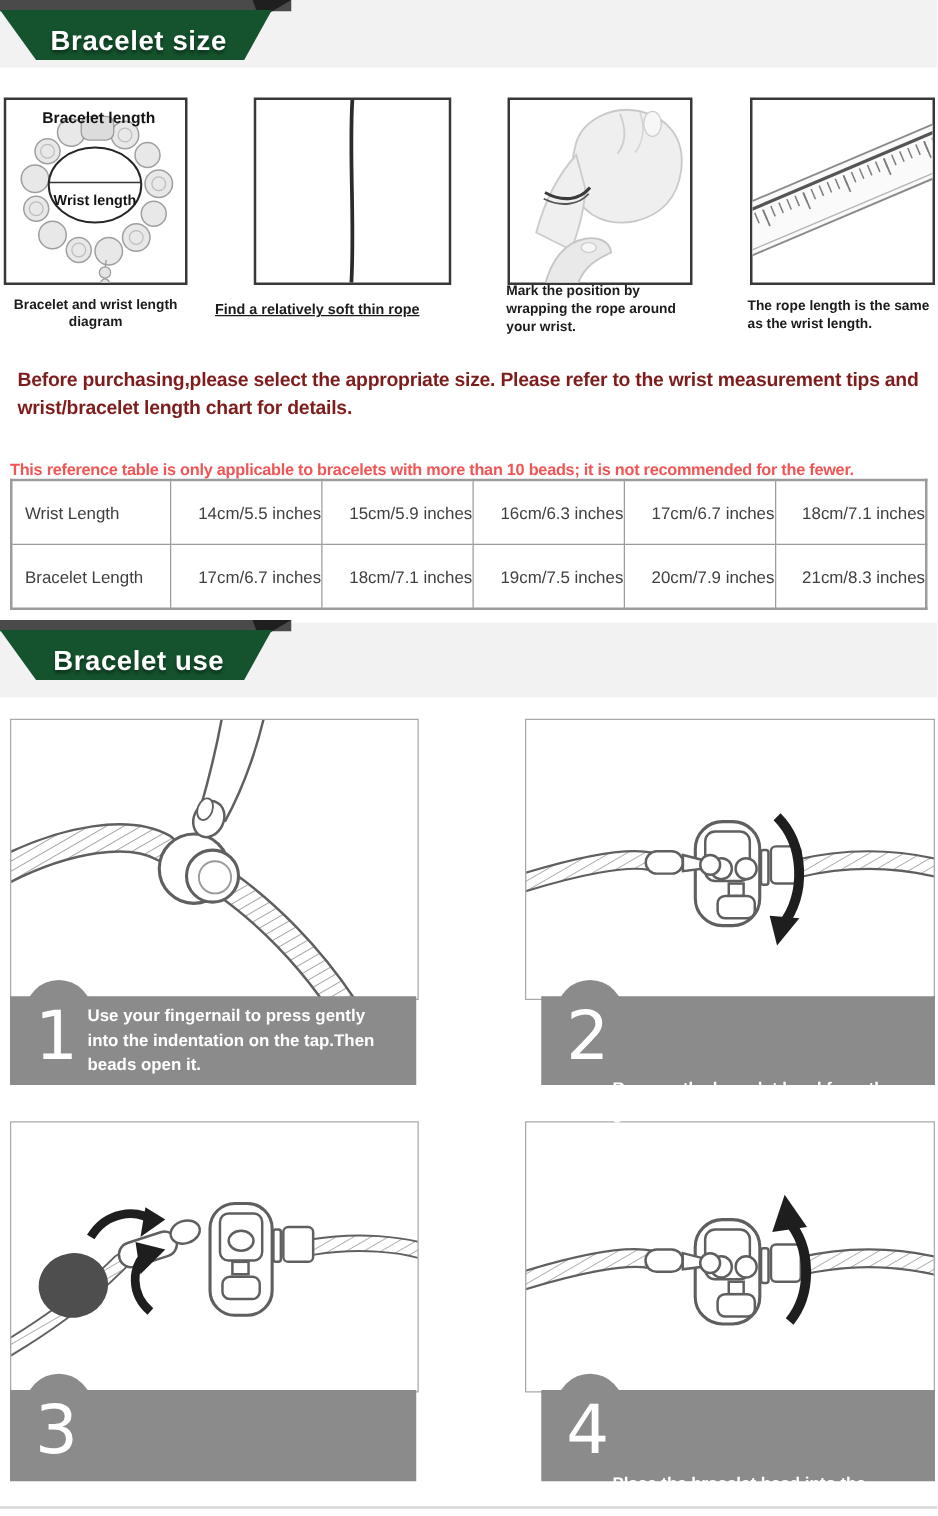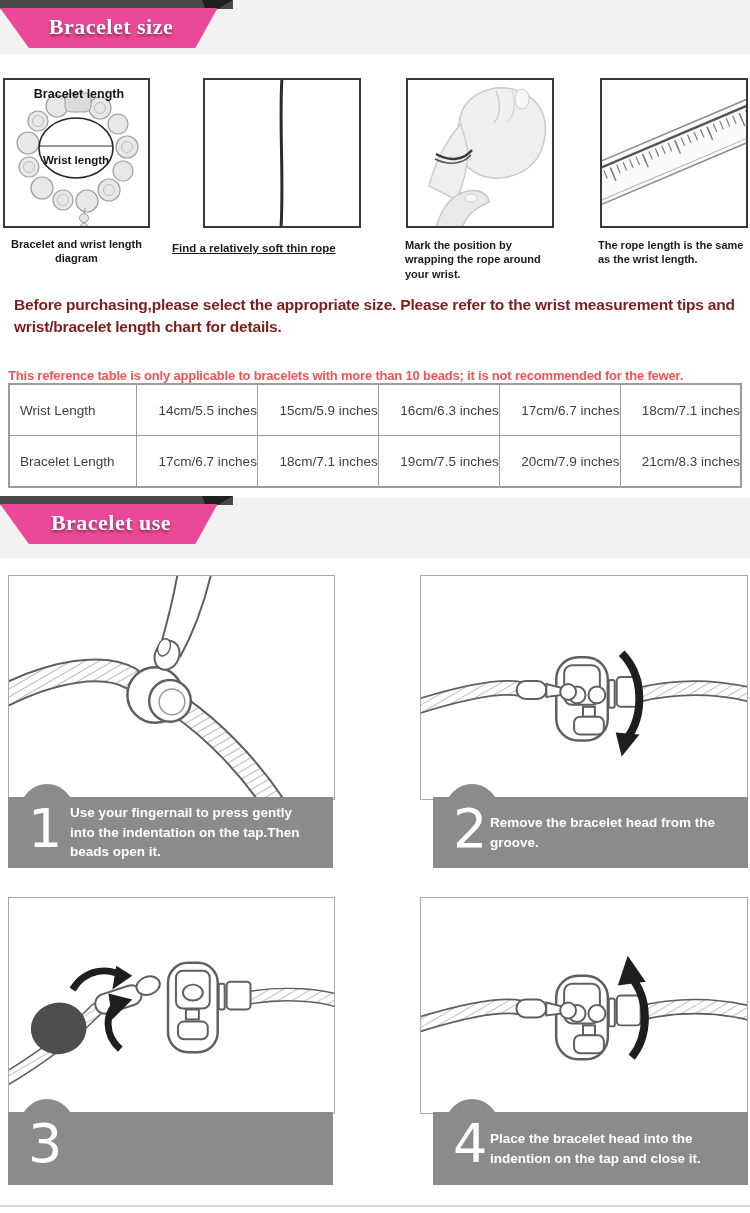--- a/index.html
+++ b/index.html
@@ -8,36 +8,36 @@
 
   .band{position:absolute;left:0;width:750px;background:#f2f2f2;}
   #band-size{top:0;height:54px;}
   #band-use{top:498px;height:60px;}
 
   
   .banner{position:absolute;left:0;width:260px;height:52px;}
   .banner .bar{position:absolute;left:0;top:0;width:233px;height:9px;background:#4a4a4a;}
   .banner .fold{position:absolute;left:202px;top:0;width:31px;height:15px;background:#1f1f1f;
                 clip-path:polygon(0 0,100% 0,18% 100%);}
-  .banner .body{position:absolute;left:0;top:8px;width:222px;height:40px;background:#ec4899;
+  .banner .body{position:absolute;left:0;top:8px;width:222px;height:40px;background:#14532d;
                 clip-path:polygon(0 0,98% 0,88% 100%,13% 100%);
-                display:flex;align-items:center;justify-content:center;font-family:Liberation Serif, serif;}
+                display:flex;align-items:flex-end;justify-content:center;}
   .banner .title{color:#fff;font-size:22px;font-weight:bold;letter-spacing:.5px;
                  text-shadow:0 2px 3px rgba(0,0,0,.45);padding-bottom:2px;}
 
   
   .mbox{position:absolute;top:78px;height:150px;background:#fff;border:2px solid #383838;box-sizing:border-box;}
   #mbox-1{left:3px;width:147px;}
   #mbox-2{left:203px;width:158px;}
   #mbox-3{left:406px;width:148px;}
   #mbox-4{left:600px;width:148px;}
   .mcap{position:absolute;font-weight:bold;color:#1b1b1b;line-height:1.3;font-size:11px;}
   #mcap-1{left:3px;top:237px;width:147px;text-align:center;}
   #mcap-2{left:172px;top:241px;width:220px;text-align:left;white-space:nowrap;font-size:11.5px;text-decoration:underline;}
-  #mcap-3{left:405px;top:238px;width:158px;}
+  #mcap-3{left:405px;top:226px;width:158px;}
   #mcap-4{left:598px;top:238px;width:160px;}
 
   .intro{position:absolute;left:14px;top:294px;width:730px;font-size:15.5px;font-weight:bold;
          letter-spacing:-.2px;line-height:1.4;color:#7f1d1d;}
   .notice{position:absolute;left:8px;top:352px;width:740px;font-size:13px;font-weight:bold;
           letter-spacing:-.2px;color:#f15454;margin-top:16px;}
 
   
   #size-table{position:absolute;left:8px;top:383px;width:734px;border-collapse:collapse;
               table-layout:fixed;}
@@ -57,21 +57,21 @@
   .pbar{position:absolute;background:#8b8b8b;}
   #pbar-1{left:8px;top:797px;width:325px;height:71px;}
   #pbar-2{left:433px;top:797px;width:315px;height:71px;}
   #pbar-3{left:8px;top:1112px;width:325px;height:73px;}
   #pbar-4{left:433px;top:1112px;width:315px;height:73px;}
   .pbar .bump{position:absolute;top:-13px;left:12px;width:54px;height:54px;border-radius:50%;background:#8b8b8b;}
   .pbar .num{position:absolute;left:20px;top:2px;font-size:54px;line-height:1.1;color:#fff;
              font-family:"DejaVu Sans",sans-serif;font-weight:normal;}
   .pbar .txt{position:absolute;left:62px;top:0;height:100%;width:248px;display:flex;align-items:center;
              color:#fff;font-size:13.5px;font-weight:bold;line-height:1.45;}
-  #pbar-2 .txt,#pbar-4 .txt{left:57px;width:245px;}
+  #pbar-2 .txt,#pbar-4 .txt{left:57px;width:245px;margin-top:48px;}
 
   #bottom-line{position:absolute;left:0;top:1205px;width:750px;height:2px;background:#d8d8d8;}
 </style>
 </head>
 <body>
 
 <div id="page">
 
   <div class="band" id="band-size"></div>
   <div class="band" id="band-use"></div>

